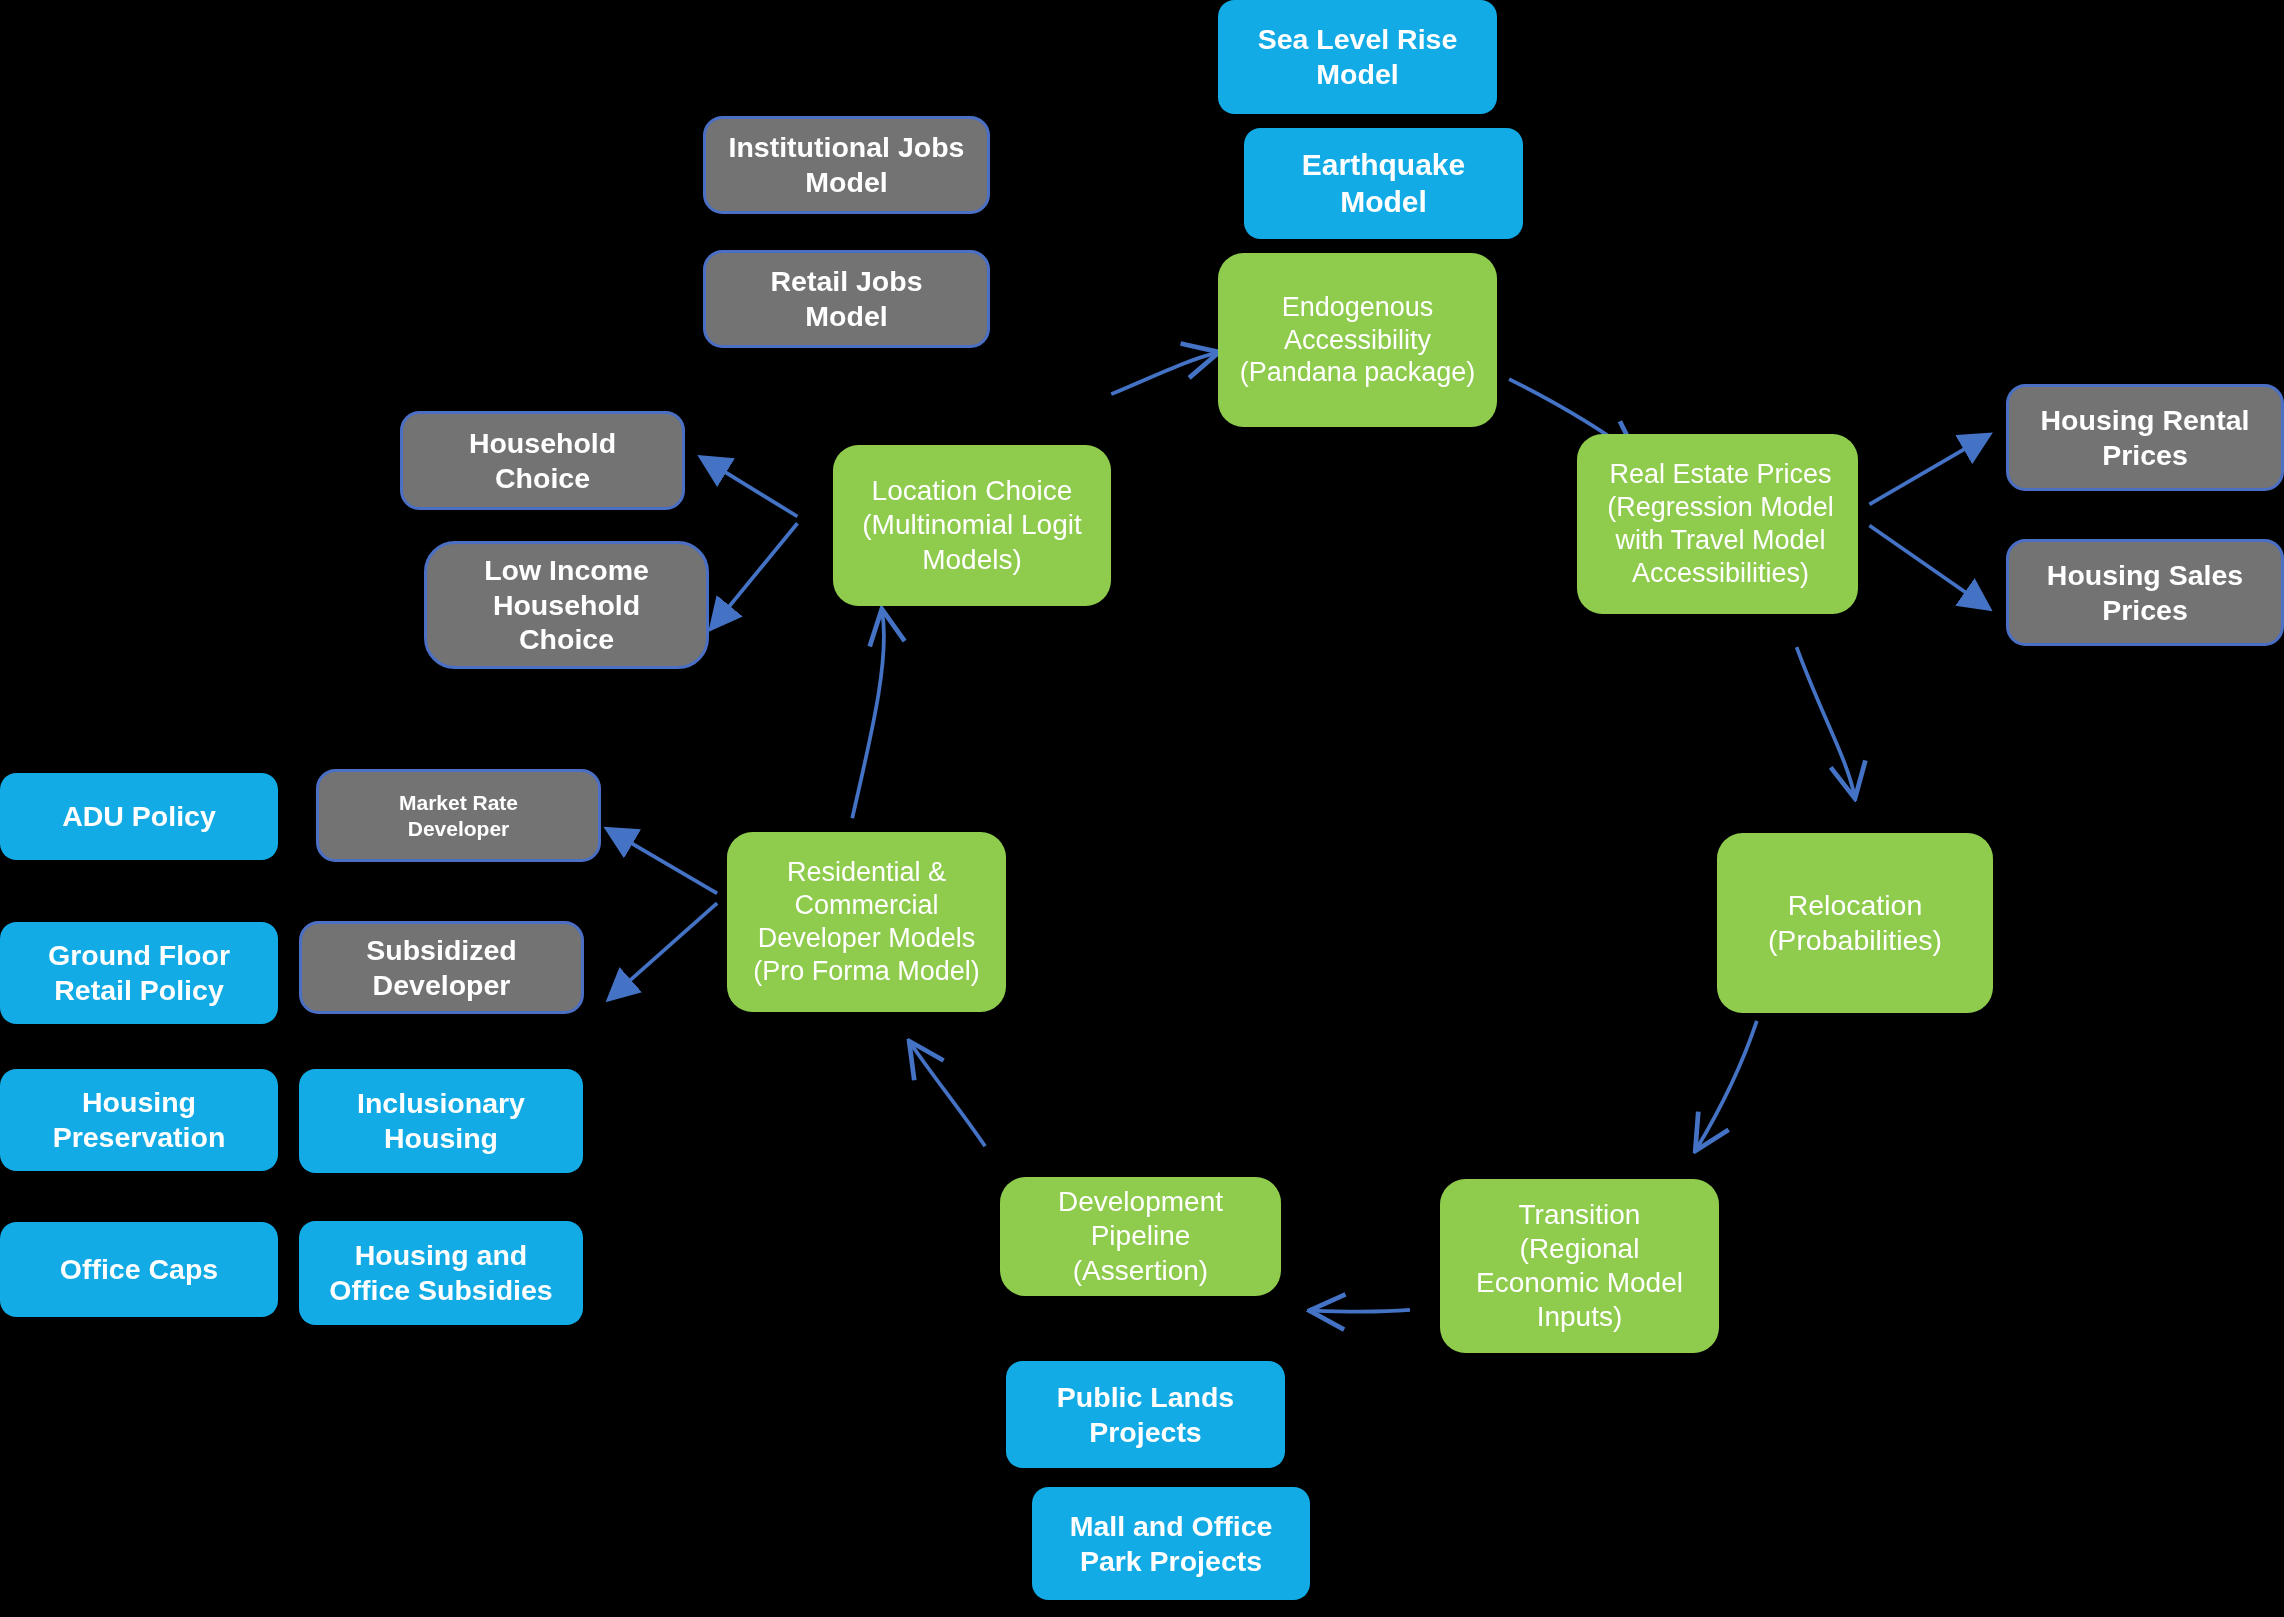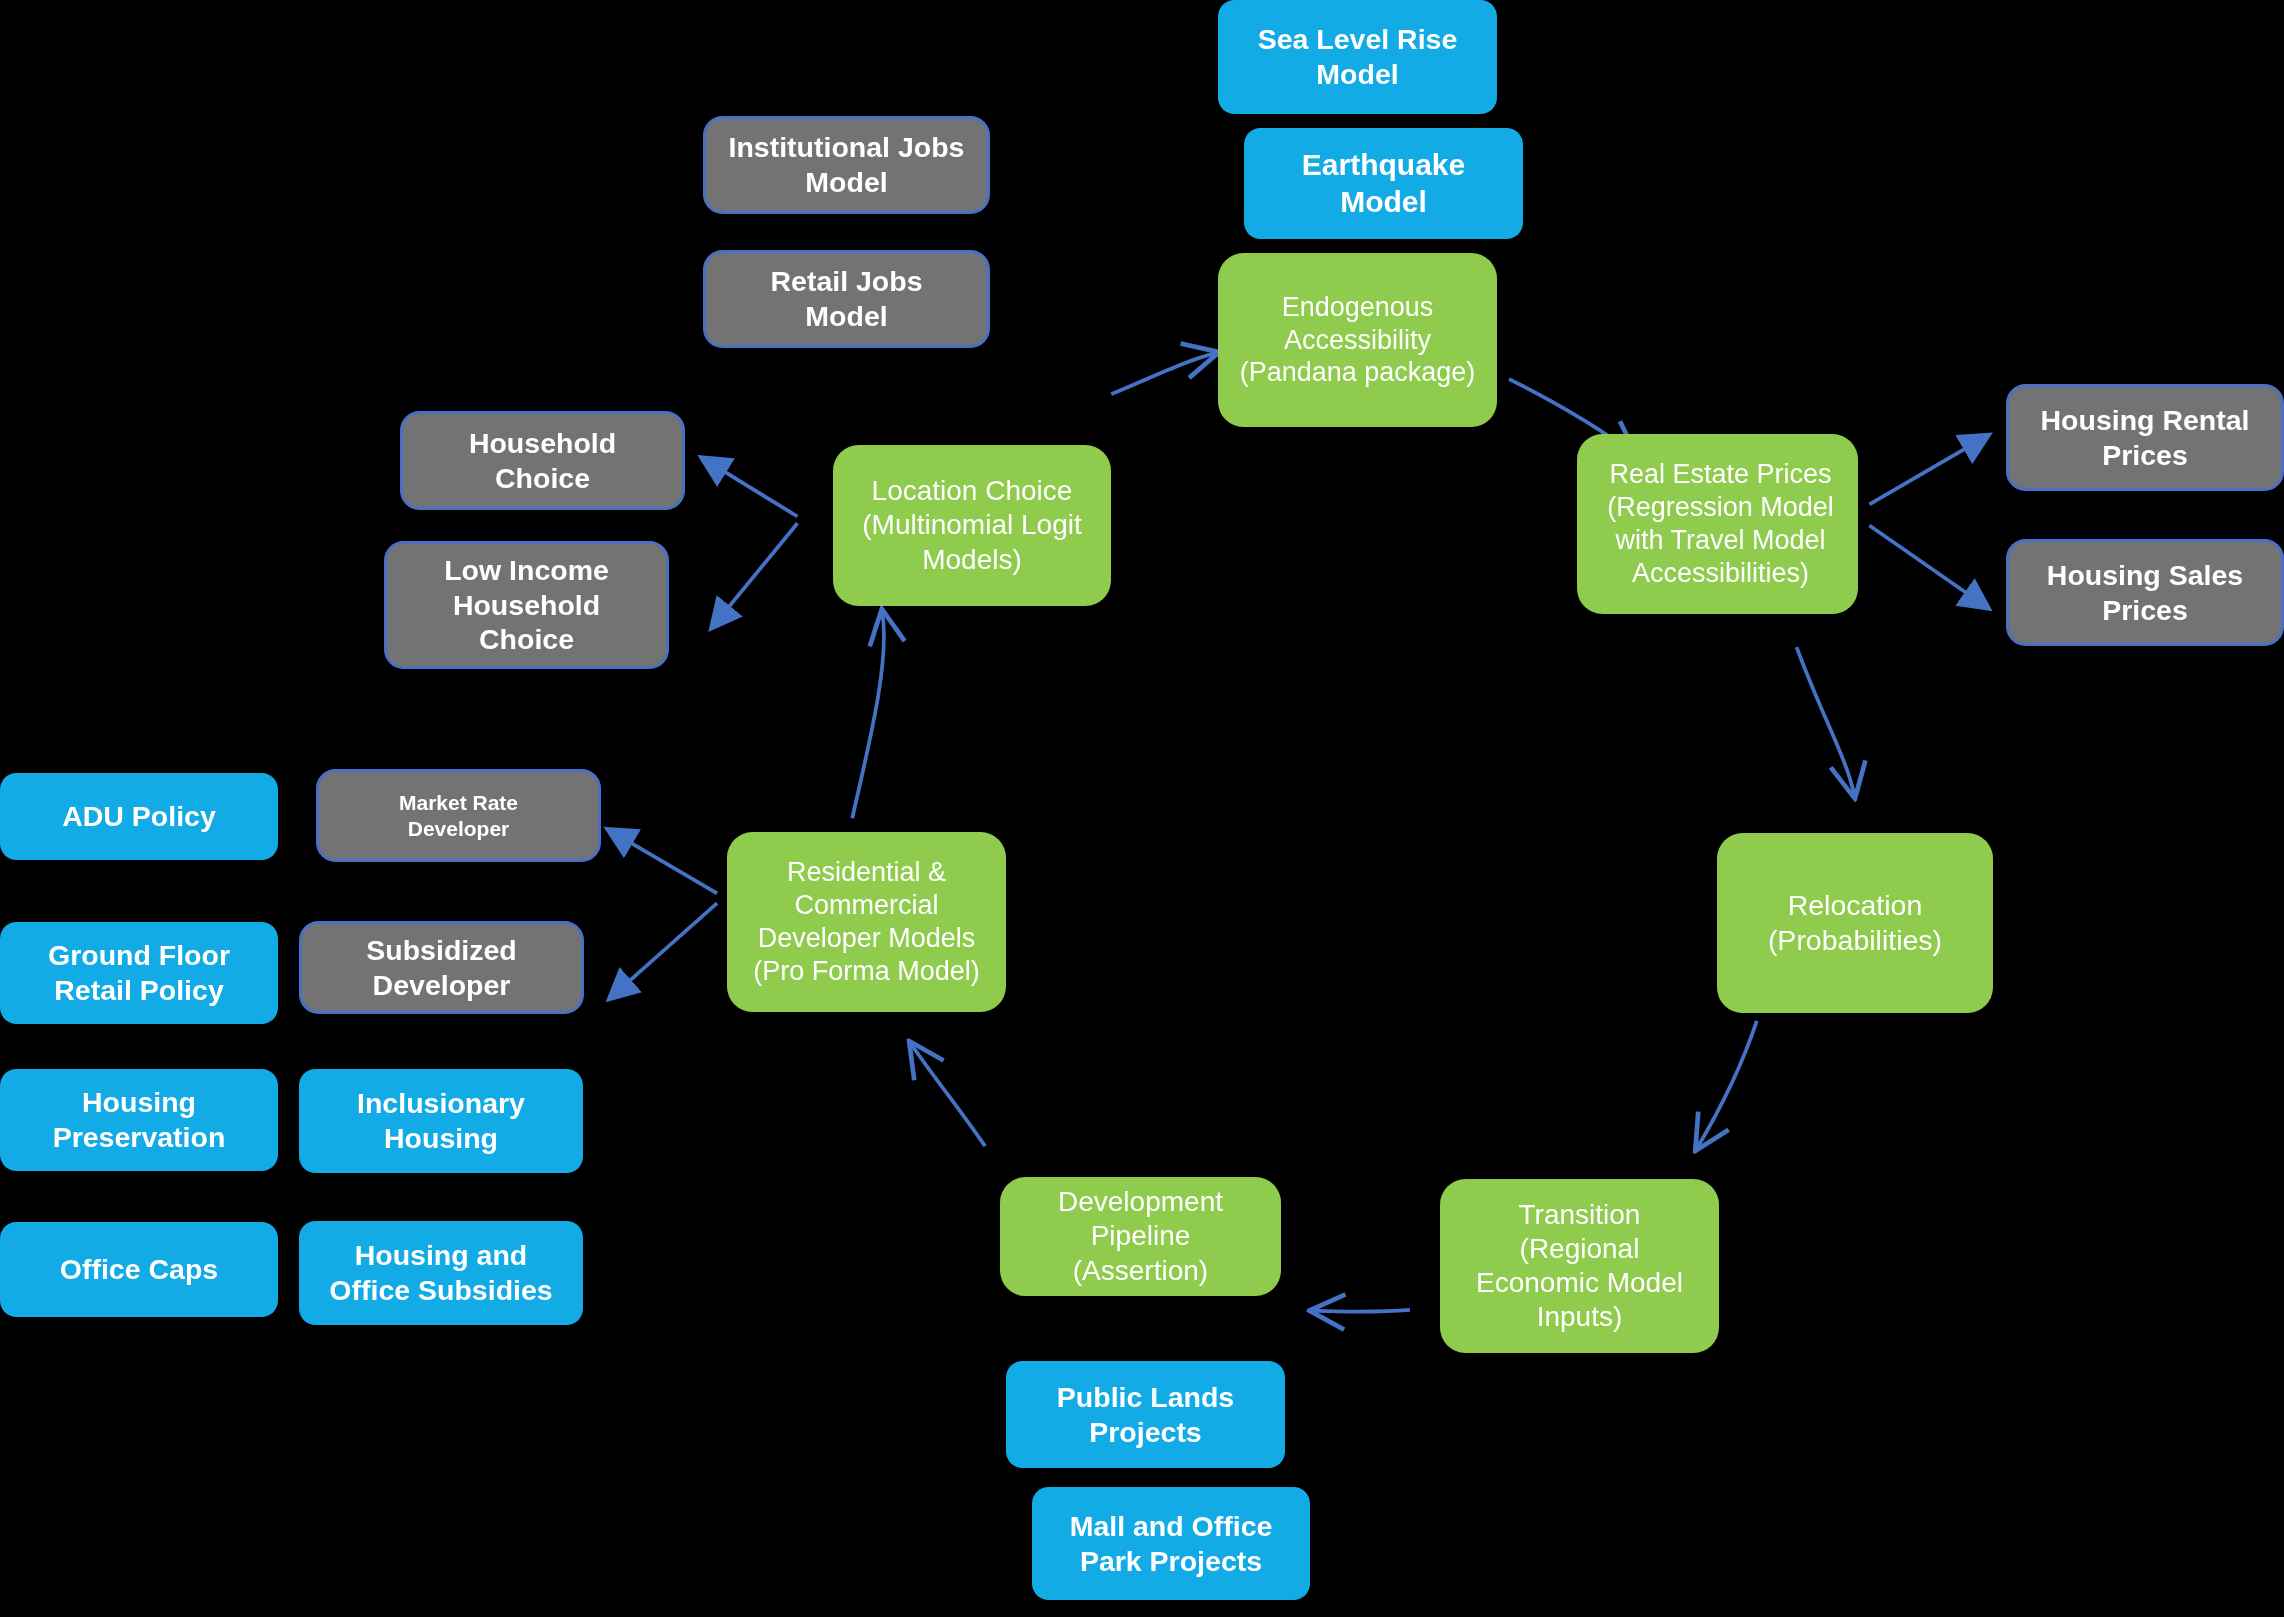--- a/index.html
+++ b/index.html
@@ -106,21 +106,21 @@
 (Pandana package)</div>
       <div class="node n-darkblue" style="left: 703px; top: 116px; width: 287px; height: 98px; font-size: 28.5px;">Institutional Jobs
 Model</div>
       <div class="node n-darkblue" style="left: 703px; top: 250px; width: 287px; height: 98px; font-size: 28.5px;">Retail Jobs
 Model</div>
       <div class="node n-green" style="left: 833px; top: 405px; width: 278px; height: 161px; font-size: 28px; margin-top: 40px;">Location Choice
 (Multinomial Logit
 Models)</div>
       <div class="node n-darkblue" style="left: 400px; top: 411px; width: 285px; height: 99px; font-size: 28.5px;">Household
 Choice</div>
-      <div class="node n-darkblue" style="left: 384px; top: 541px; width: 285px; height: 128px; font-size: 28.5px;">Low Income
+      <div class="node n-darkblue" style="left: 424px; top: 541px; width: 285px; height: 128px; font-size: 28.5px; border-radius: 31px;">Low Income
 Household
 Choice</div>
       <div class="node n-green" style="left: 1577px; top: 434px; width: 281px; height: 180px; font-size: 27px; padding-left: 6px;">Real Estate Prices
 (Regression Model
 with Travel Model
 Accessibilities)</div>
       <div class="node n-darkblue" style="left: 2006px; top: 384px; width: 278px; height: 107px; font-size: 28.5px;">Housing Rental
 Prices</div>
       <div class="node n-darkblue" style="left: 2006px; top: 539px; width: 278px; height: 107px; font-size: 28.5px;">Housing Sales
 Prices</div>

